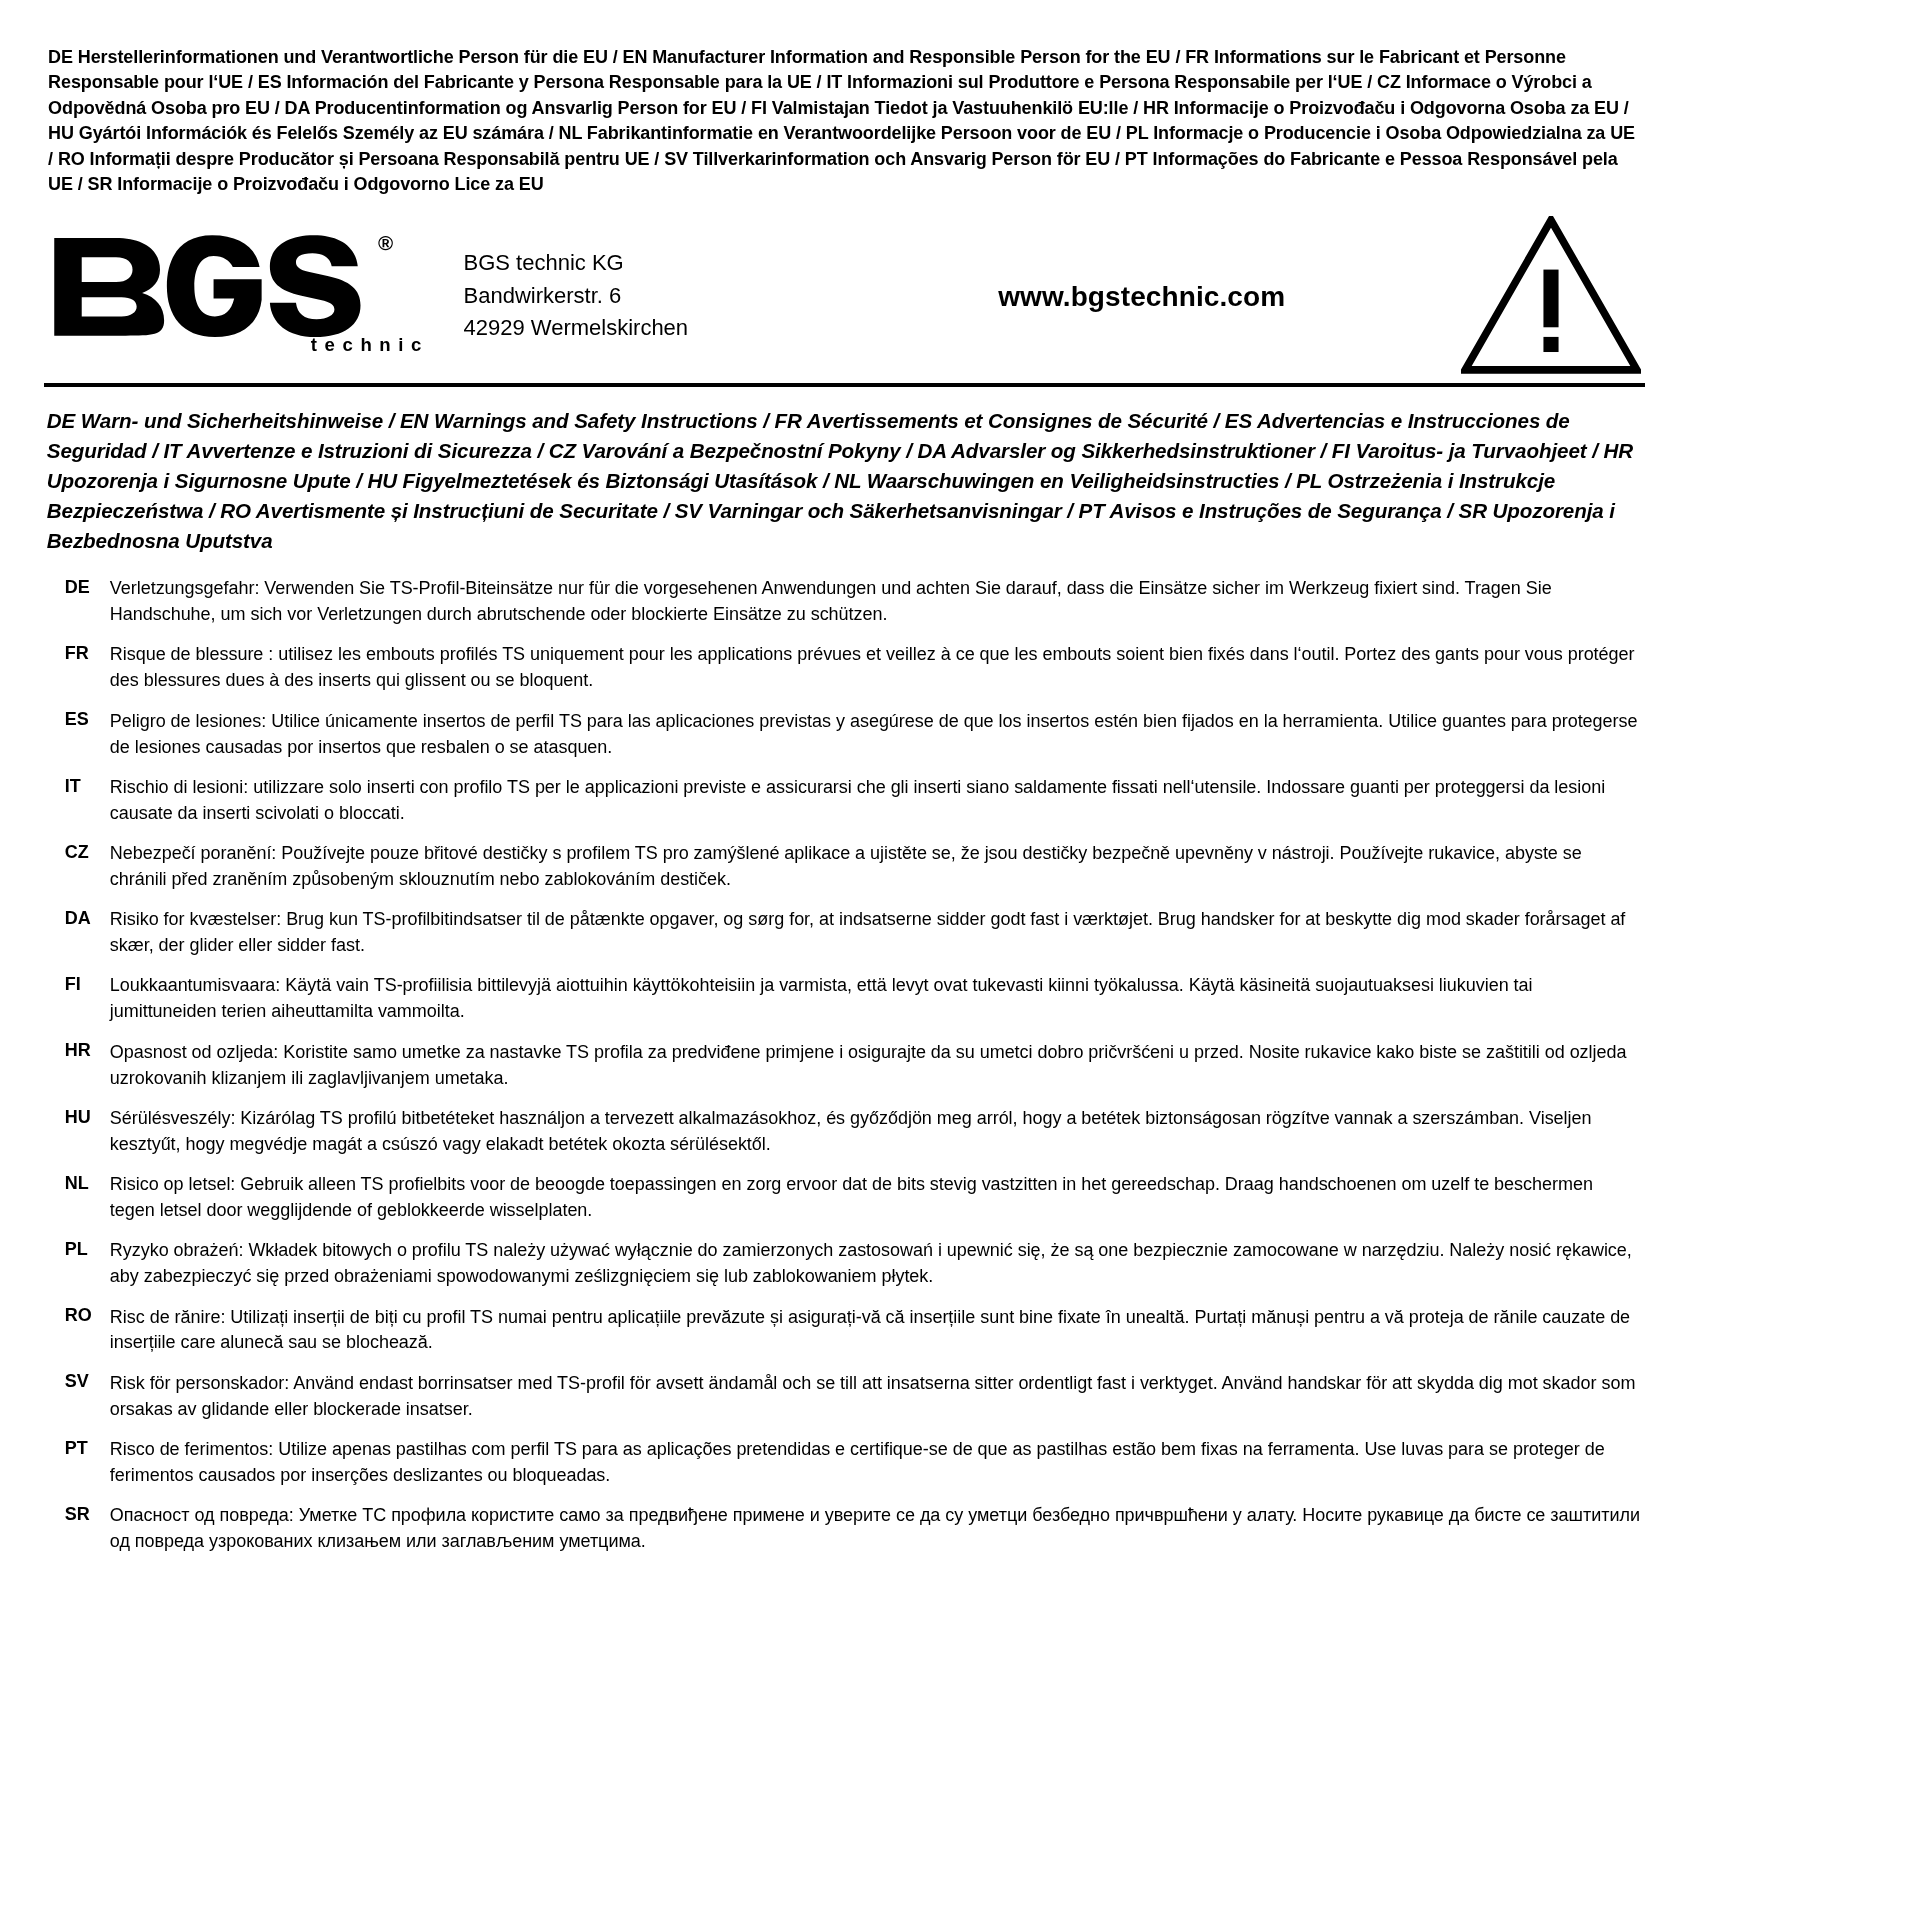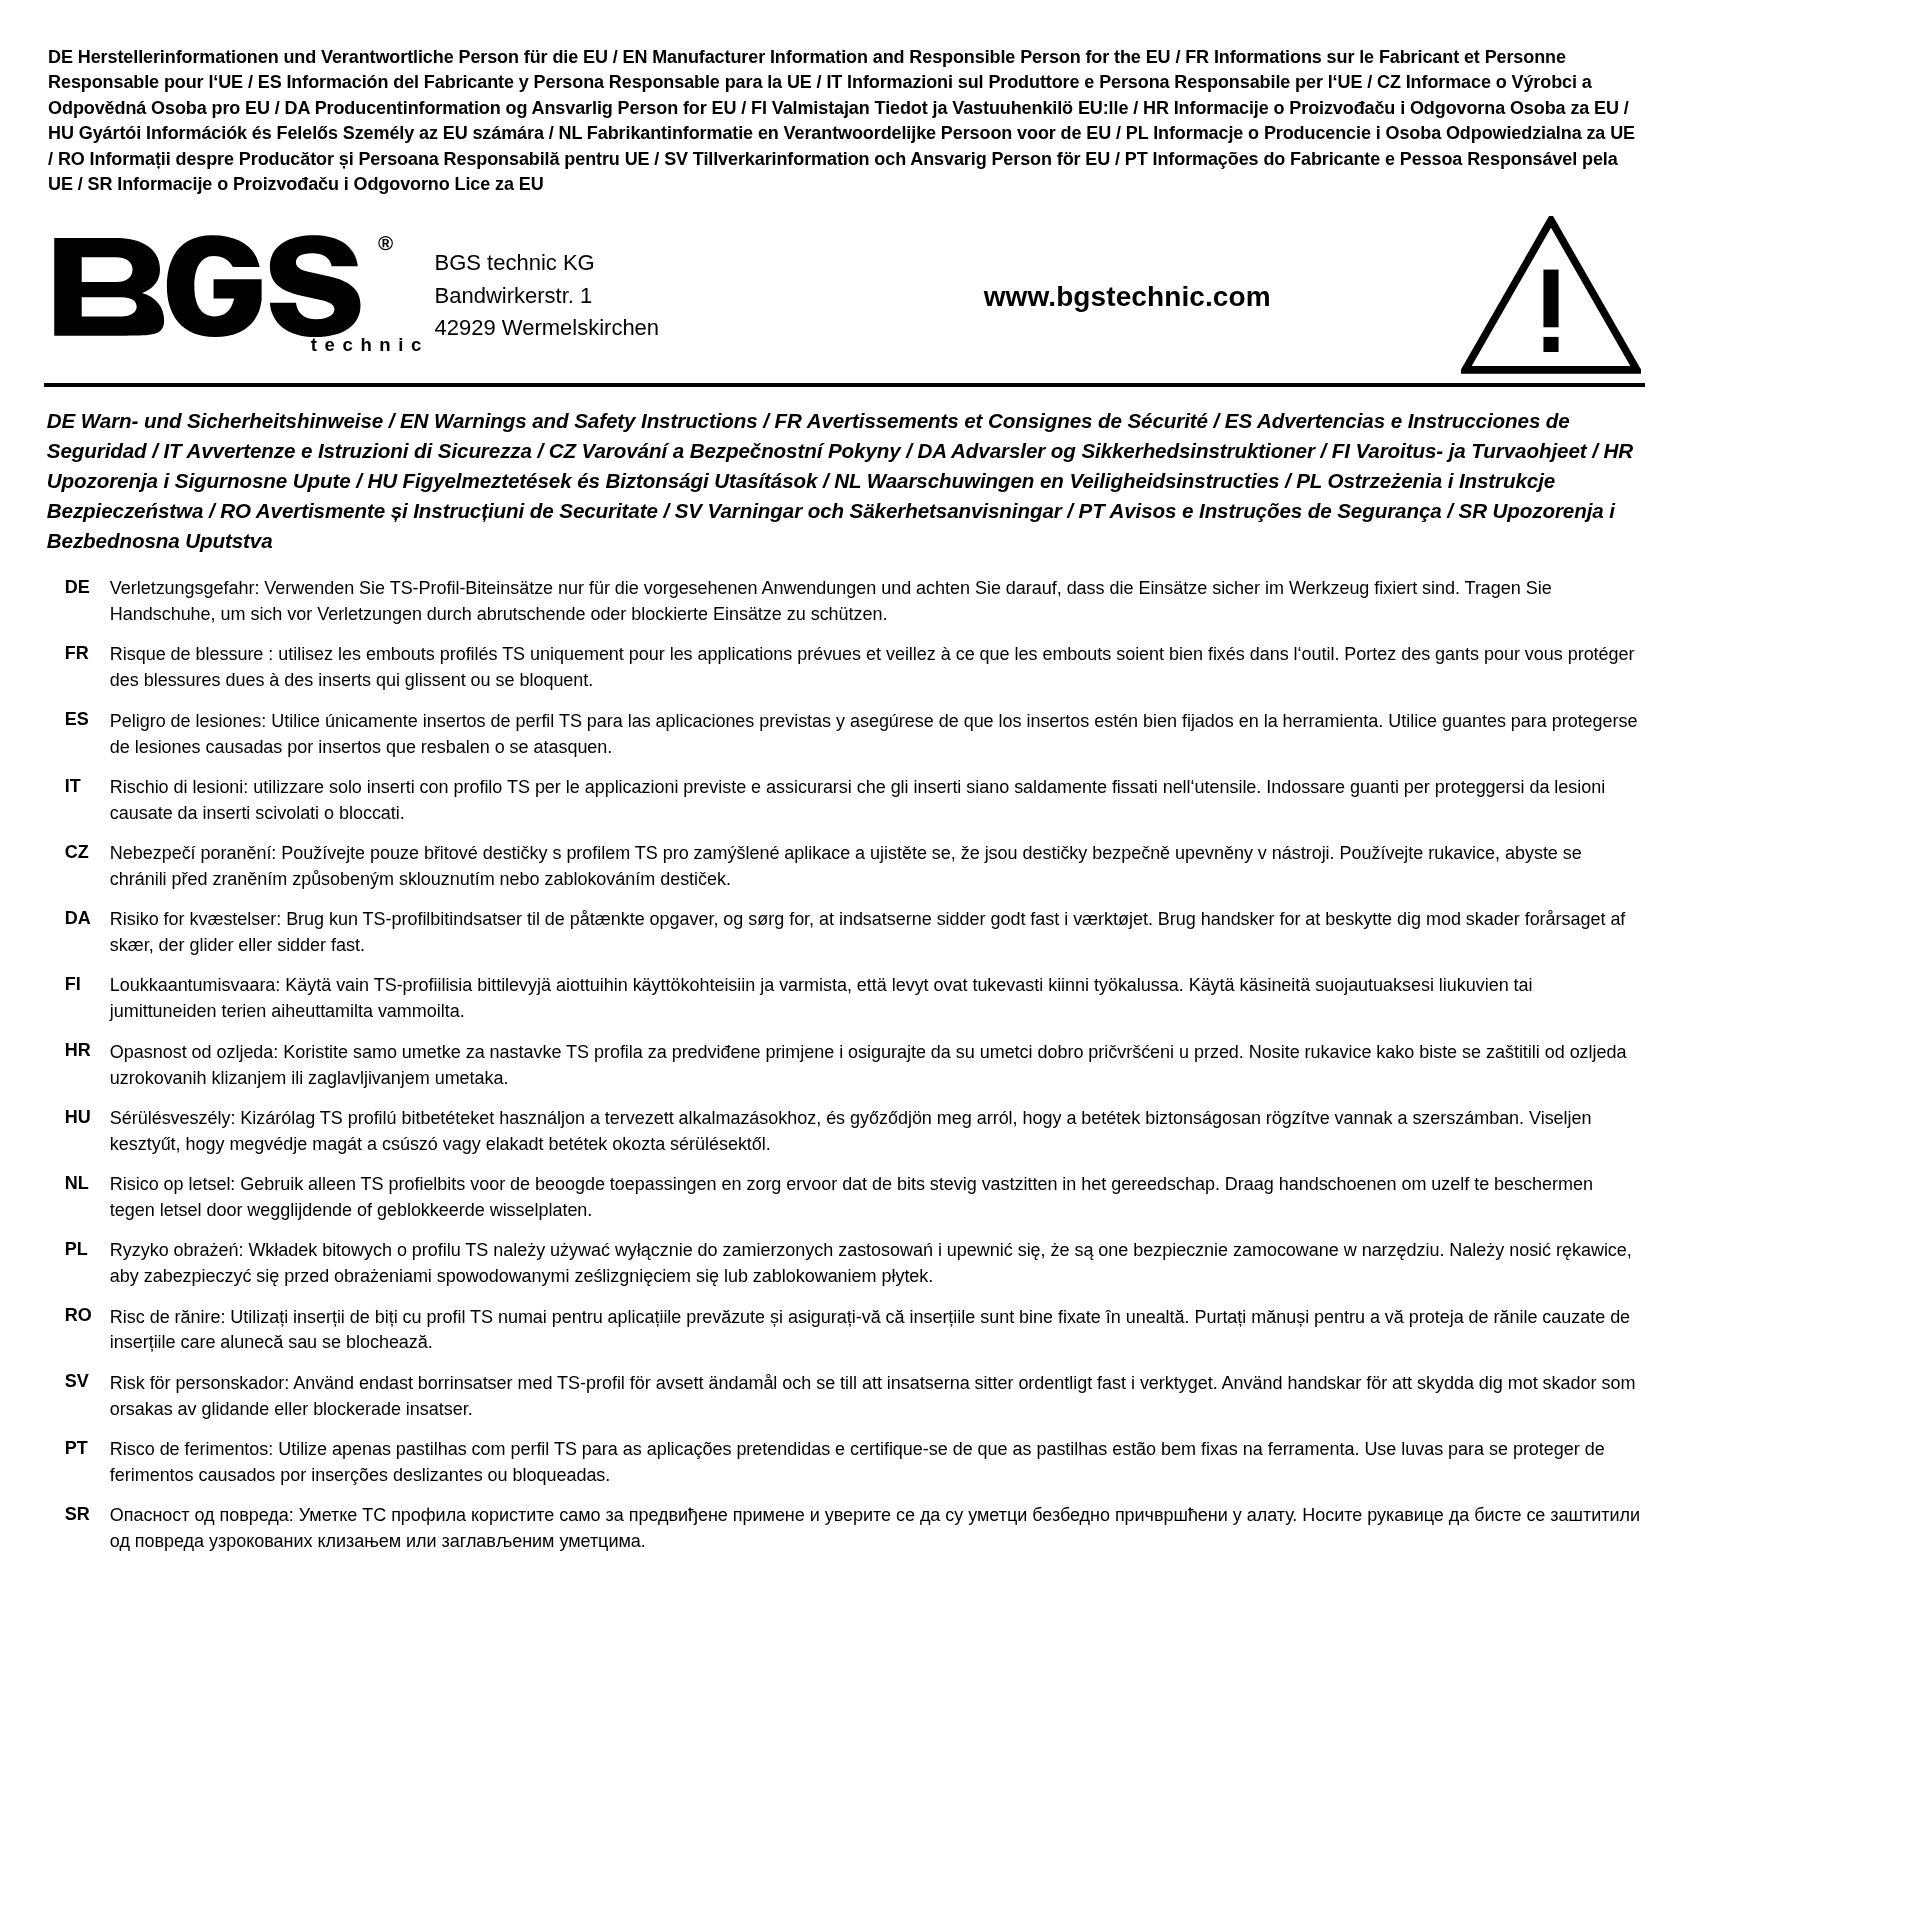--- a/index.html
+++ b/index.html
@@ -63,20 +63,21 @@
     letter-spacing: 7.6px;
     text-align: right;
     margin-top: -5.5px;
     padding-right: 5.5px;
   }
   .addr-cell {
     flex: 0 0 385px;
     font-size: 22px;
     line-height: 1.48;
     padding-top: 2.8px;
+    margin-left: 29px;
   }
   .tel-cell {
     flex: 0 0 358px;
     font-size: 22px;
     line-height: 1.48;
     padding-top: 2.8px;
   }
   .web-cell {
     flex: 1 1 auto;
     text-align: center;
@@ -151,21 +152,21 @@
 
           <path d="M320 100 C322 130 346 150 386 150 C428 150 452 132 452 104 C452 80 436 68 404 61 L376 55 C364 52 358 48 358 41 C358 33 366 28 382 28 C398 28 408 35 410 47 L448 47 C445 19 422 2 384 2 C344 2 320 20 320 47 C320 70 334 83 366 90 L394 96 C408 99 414 103 414 110 C414 118 404 124 388 124 C370 124 360 116 358 100 Z" fill="#000"></path>
         </svg>
         <span class="logo-reg">®</span>
       </div>
       <div class="logo-sub">technic</div>
     </div>
 
     <div class="addr-cell">
       <div>BGS technic KG</div>
-      <div>Bandwirkerstr. 1</div>
+      <div>Bandwirkerstr. 6</div>
       <div>42929 Wermelskirchen</div>
     </div>
 
 
     <div class="web-cell">www.bgstechnic.com</div>
 
     <div class="warn-cell">
       <svg width="180" height="158" viewBox="0 0 262 230">
         <path d="M131 6 L256 224 L6 224 Z" fill="none" stroke="#000" stroke-width="11" stroke-linejoin="miter"></path>
         <rect x="120" y="78" width="22" height="84" fill="#000"></rect>

